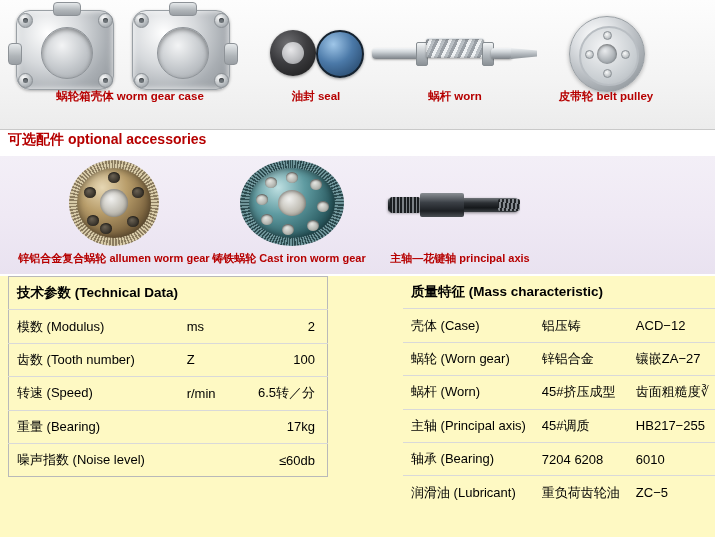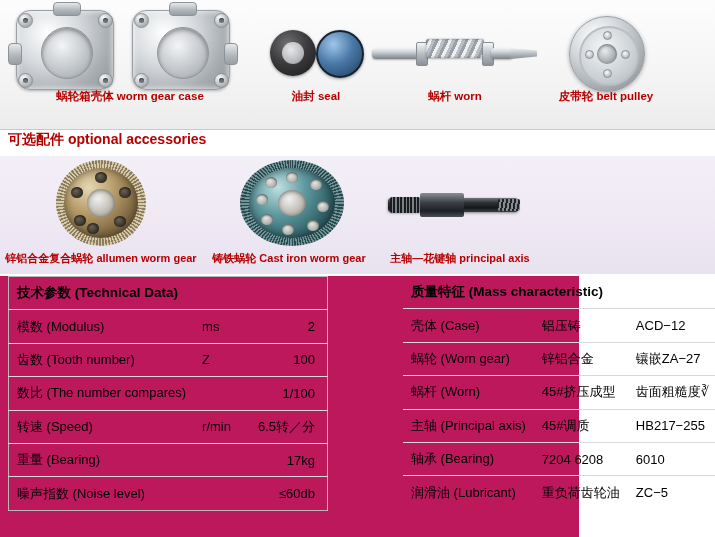--- a/index.html
+++ b/index.html
@@ -43,22 +43,22 @@
   }
   .acc-cell{position:absolute;top:2px;height:110px;}
   .acc-img{position:relative;width:100%;height:88px;}
   .acc-label{
     position:absolute;bottom:2px;width:100%;text-align:center;
     font-size:11px;color:#b60000;font-weight:bold;white-space:nowrap;
   }
 
   
   .tables{
-    position:absolute;left:0;top:276px;width:579px;height:261px;
-    background:#be185d;
+    position:absolute;left:0;top:276px;width:715px;height:261px;
+    background:#fef9c3;
   }
   .tbl{
     position:absolute;top:0;border-collapse:collapse;
     font-size:13px;
   }
   .tbl td{
     padding:0 8px;height:32.4px;vertical-align:middle;
     border-bottom:1px solid #d9d9d9;
     white-space:nowrap;
   }
@@ -312,21 +312,21 @@
     </div>
 
     <div class="divider-h" style="top:129px;"></div>
   </div>
 
   <div class="opt-band"></div>
   <div class="opt-title">可选配件 optional accessories</div>
 
   <div class="acc-strip">
 
-    <div class="acc-cell" style="left:4px;width:194px;">
+    <div class="acc-cell" style="left:17px;width:194px;">
       <div class="acc-img">
         <div class="gear-outer" style="left:52px;top:2px;width:90px;height:86px;">
           <div class="gear-teeth"></div>
           <div class="gear-body bronze" style="left:8px;top:8px;width:74px;height:70px;">
             <div class="gear-hub" style="left:23px;top:21px;width:28px;height:28px;"></div>
             <div class="gear-hole" style="left:31px;top:4px;width:12px;height:11px;"></div>
             <div class="gear-hole" style="left:55px;top:19px;width:12px;height:11px;"></div>
             <div class="gear-hole" style="left:50px;top:48px;width:12px;height:11px;"></div>
             <div class="gear-hole" style="left:23px;top:55px;width:12px;height:11px;"></div>
             <div class="gear-hole" style="left:7px;top:19px;width:12px;height:11px;"></div>
@@ -380,25 +380,20 @@
         <td class="c1">模数 (Modulus)</td>
         <td class="c2">ms</td>
         <td class="c3">2</td>
       </tr>
       <tr>
         <td class="c1">齿数 (Tooth number)</td>
         <td class="c2">Z</td>
         <td class="c3">100</td>
       </tr>
       <tr>
-        <td class="c1">数比 (The number compares)</td>
-        <td class="c2"></td>
-        <td class="c3">1/100</td>
-      </tr>
-      <tr>
         <td class="c1">转速 (Speed)</td>
         <td class="c2">r/min</td>
         <td class="c3">6.5转／分</td>
       </tr>
       <tr>
         <td class="c1">重量 (Bearing)</td>
         <td class="c2"></td>
         <td class="c3">17kg</td>
       </tr>
       <tr>

